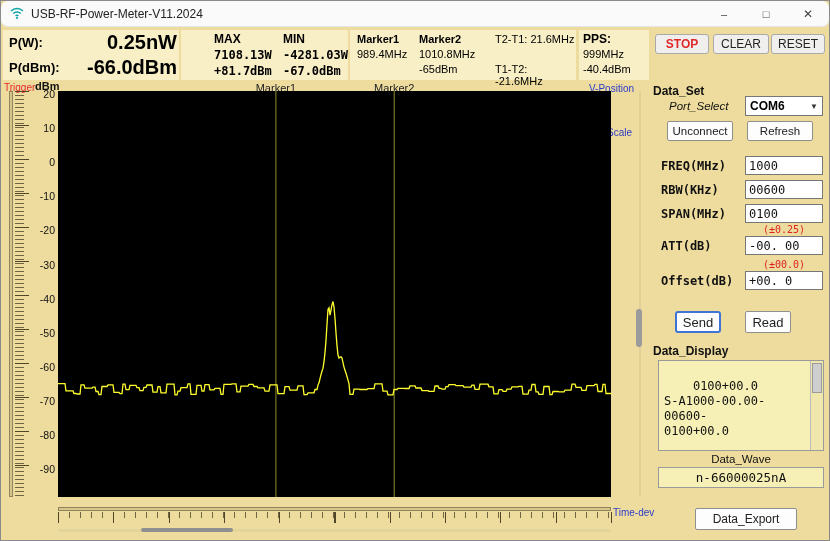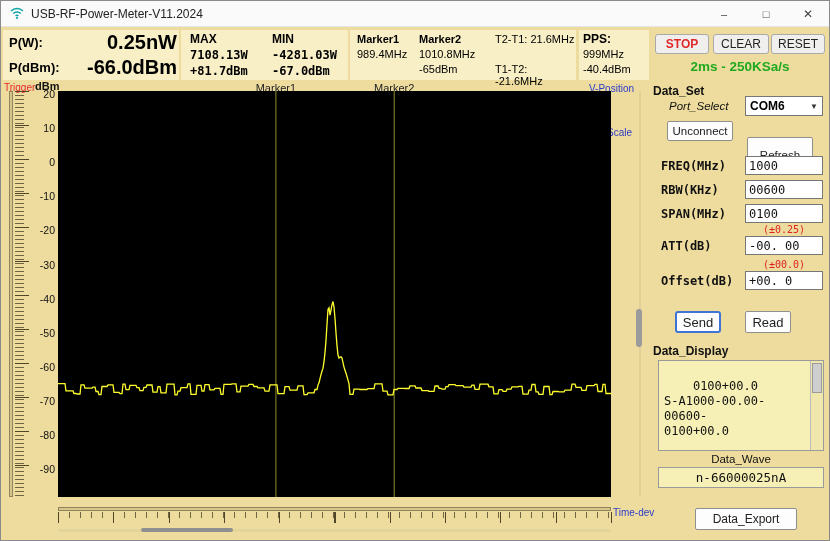--- a/index.html
+++ b/index.html
@@ -4,21 +4,21 @@
 <style>
   :root{
     --trace:#ffff2e; --green:#1faa1f; --red:#e02929; --blue:#2b3cc8; --note-red:#dd2222;
     --bg:#eedc9f; --box:#f9efc7; --disp:#f7f0b6;
   }
   *{margin:0;padding:0;box-sizing:border-box;}
   body{width:830px;height:541px;font-family:"Liberation Sans",sans-serif;background:#fff;}
   #window{position:relative;width:830px;height:541px;background:var(--bg);border:1px solid #8a8a8a;overflow:hidden;}
 
   
-  #titlebar{position:absolute;left:0;top:0;width:100%;height:26px;background:#fafafa;border-bottom:1px solid #e6e6e6;display:flex;align-items:center;}
+  #titlebar{position:absolute;left:0;top:0;width:100%;height:26px;background:#fafafa;border-bottom:1px solid #e6e6e6;display:flex;align-items:center;border-radius:7px;}
   #app-icon{margin:0 7px 0 9px;display:flex;align-items:center;}
   #window-title{font-size:12px;color:#222;}
   #win-controls{margin-left:auto;display:flex;height:100%;}
   .win-btn{width:42px;height:100%;display:flex;align-items:center;justify-content:center;font-size:11px;color:#444;}
   .win-btn.close{font-size:12px;}
 
   
   .hdr-box{position:absolute;background:var(--box);}
   .pw-row{display:flex;align-items:center;height:25px;padding:0 2px 0 6px;}
   .pw-label{font-weight:bold;font-size:13px;width:64px;}
@@ -106,21 +106,21 @@
     <div class="pw-row">
       <span class="pw-label">P(W):</span>
       <span class="pw-value">0.25nW</span>
     </div>
     <div class="pw-row">
       <span class="pw-label">P(dBm):</span>
       <span class="pw-value">-66.0dBm</span>
     </div>
   </div>
 
-  <div class="hdr-box" style="left:180px;top:29px;width:167px;height:50px;display:flex;">
+  <div class="hdr-box" style="left:180px;top:29px;width:167px;height:50px;display:flex;padding-left:24px;">
     <div class="mm-col" style="width:82px;">
       <span class="mm-h">MAX</span>
       <span class="mm-v">7108.13W</span>
       <span class="mm-v">+81.7dBm</span>
     </div>
     <div class="mm-col">
       <span class="mm-h">MIN</span>
       <span class="mm-v">-4281.03W</span>
       <span class="mm-v">-67.0dBm</span>
     </div>
@@ -140,31 +140,30 @@
   <div class="hdr-box" id="box-pps" style="left:578px;top:29px;width:70px;height:50px;">
     <span class="mk-h">PPS:</span>
     <span>999MHz</span>
     <span>-40.4dBm</span>
   </div>
 
   <div class="btn" id="stop-button" style="left:654px;top:33px;width:54px;height:20px;">STOP</div>
   <div class="btn" style="left:712px;top:33px;width:56px;height:20px;">CLEAR</div>
   <div class="btn" style="left:770px;top:33px;width:54px;height:20px;">RESET</div>
 
-  <div id="sample-rate">2ms - 250KSa/s</div>
 
   <span class="sec-label" style="left:652px;top:83px;">Data_Set</span>
   <span class="plain-label" style="left:668px;top:99px;">Port_Select</span>
   <div id="port-combo">
     <span>COM6</span>
     <span class="chev">▼</span>
   </div>
 
   <div class="btn white" style="left:666px;top:120px;width:66px;height:20px;">Unconnect</div>
-  <div class="btn white" style="left:746px;top:136px;width:66px;height:36px;">Refresh</div>
+  <div class="btn white" style="left:746px;top:120px;width:66px;height:20px;">Refresh</div>
 
   <span class="field-label" style="top:158px;">FREQ(MHz)</span>
   <input class="field-input" style="top: 155px;" value="1000">
   <span class="field-label" style="top:182px;">RBW(KHz)</span>
   <input class="field-input" style="top: 179px;" value="00600">
   <span class="field-label" style="top:206px;">SPAN(MHz)</span>
   <input class="field-input" style="top: 203px;" value="0100">
   <span class="red-note" style="top:223px;">(±0.25)</span>
   <span class="field-label" style="top:238px;">ATT(dB)</span>
   <input class="field-input" style="top: 235px;" value="-00. 00">

